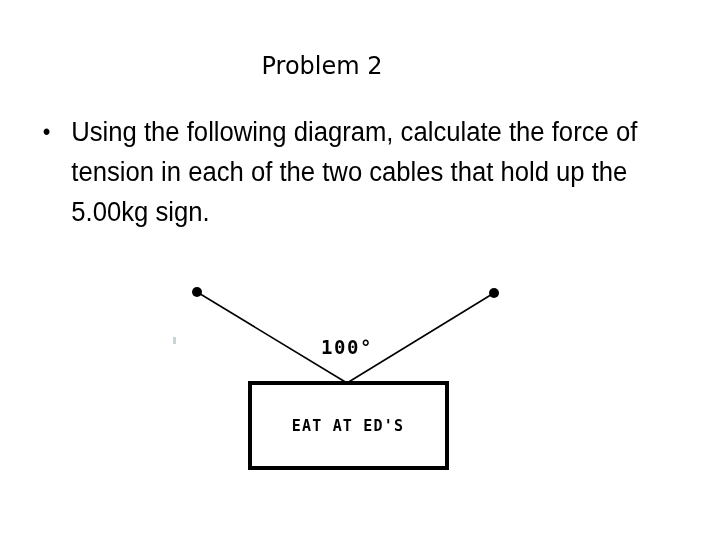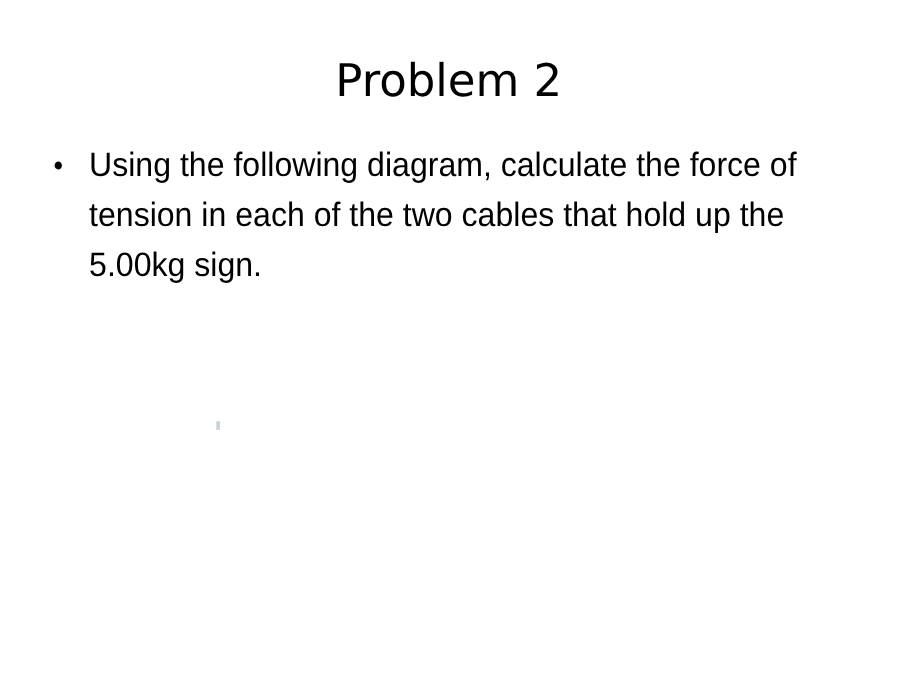--- a/index.html
+++ b/index.html
@@ -27,27 +27,26 @@
   }
 
   
   .slide-title {
     position: absolute;
     left: 0;
     top: 44px;
     width: 644px;
     text-align: center;
     font-family: "DejaVu Sans", "Liberation Sans", sans-serif;
-    font-size: 36px;
+    font-size: 24px;
     font-weight: 400;
     line-height: 44px;
     letter-spacing: 0px;
     color: #000000;
     white-space: nowrap;
-    margin-left: 37px;
   }
 
   
   .body-block {
     position: absolute;
     left: 38px;
     top: 112px;
     width: 650px;
   }
   .bullet-row {
@@ -129,14 +128,33 @@
 
   <div class="body-block">
     <div class="bullet-row">
       <span class="bullet-mark">•</span>
       <span class="bullet-text">Using the following diagram, calculate the force of tension in each of the two cables that hold up the 5.00kg sign.</span>
     </div>
   </div>
 
   <div class="scan-speck"></div>
 
+  <div class="diagram">
+    <svg viewBox="0 0 420 250" xmlns="http://www.w3.org/2000/svg">
+
+      <line class="cable" x1="47" y1="30" x2="197" y2="121"></line>
+
+      <line class="cable" x1="344" y1="31" x2="197" y2="121"></line>
+
+      <circle class="anchor-dot" cx="47" cy="30" r="5"></circle>
+
+      <circle class="anchor-dot" cx="344" cy="31" r="5"></circle>
+
+      <text class="angle-label" x="197" y="92" text-anchor="middle">100°</text>
+
+      <rect class="sign-box" x="100" y="121" width="197" height="85"></rect>
+
+      <text class="sign-label" x="198" y="169" text-anchor="middle">EAT AT ED'S</text>
+
+    </svg>
+  </div>
 
 </div>
 
 </body></html>

